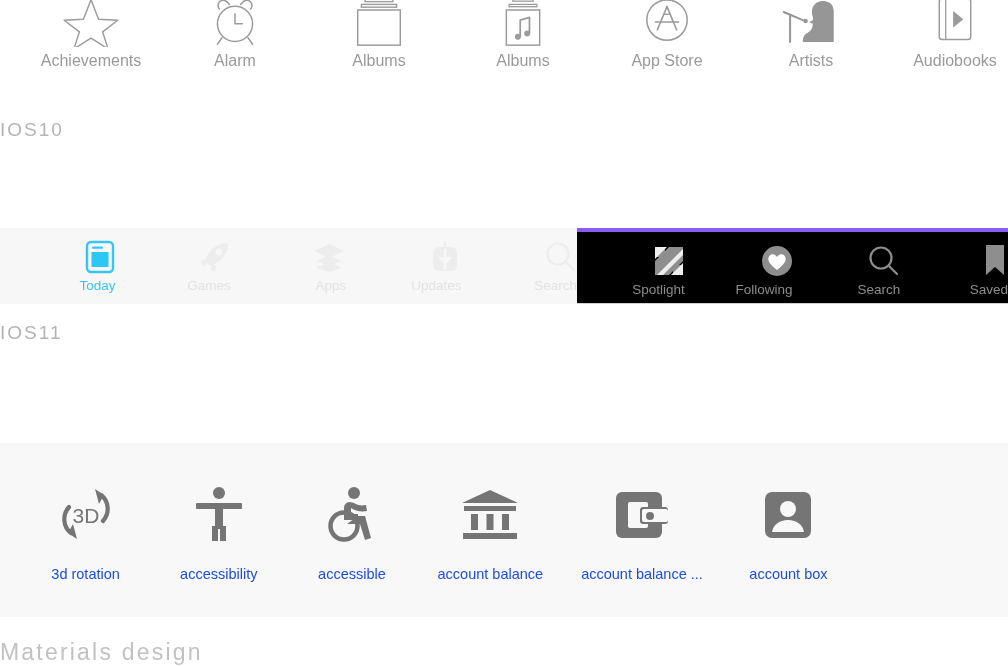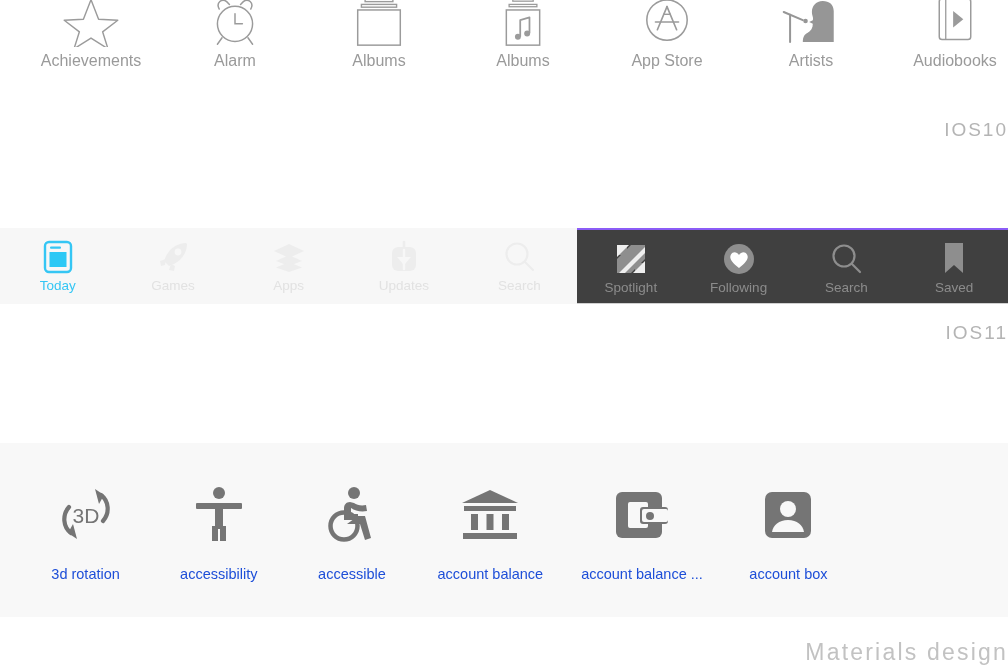--- a/index.html
+++ b/index.html
@@ -64,21 +64,21 @@
   }
   #ios10-row .icon-label {
     font-size: 16px;
     color: #9a9a9a;
     margin-top: 5px;
     line-height: 18px;
   }
   .caption {
     position: absolute;
     width: 1008px;
-    text-align: right;
+    text-align: left;
     color: #b4b4b4;
     letter-spacing: 2px;
   }
   #ios10-caption {
     top: 119px;
     font-size: 19px;
   }
 
   
   #tabbar-left {
@@ -88,30 +88,30 @@
     width: 577px;
     height: 76px;
     background: #f7f7f7;
   }
   #tabbar-right {
     position: absolute;
     left: 577px;
     top: 228px;
     width: 431px;
     height: 76px;
-    background: #404040;
-    border-top: 2px solid #8b5cf6;
+    background: #000000;
+    border-top: 4px solid #8b5cf6;
     border-bottom: 1px solid #d0d0d0;
     box-sizing: border-box;
   }
   .tab-cell {
     flex: 1 1 0;
     display: flex;
     flex-direction: column;
-    align-items: center;
+    align-items: flex-end;
     justify-content: flex-start;
     padding-top: 12px;
     box-sizing: border-box;
     height: 100%;
   }
   .tab-glyph {
     height: 34px;
     display: flex;
     align-items: center;
     justify-content: center;

